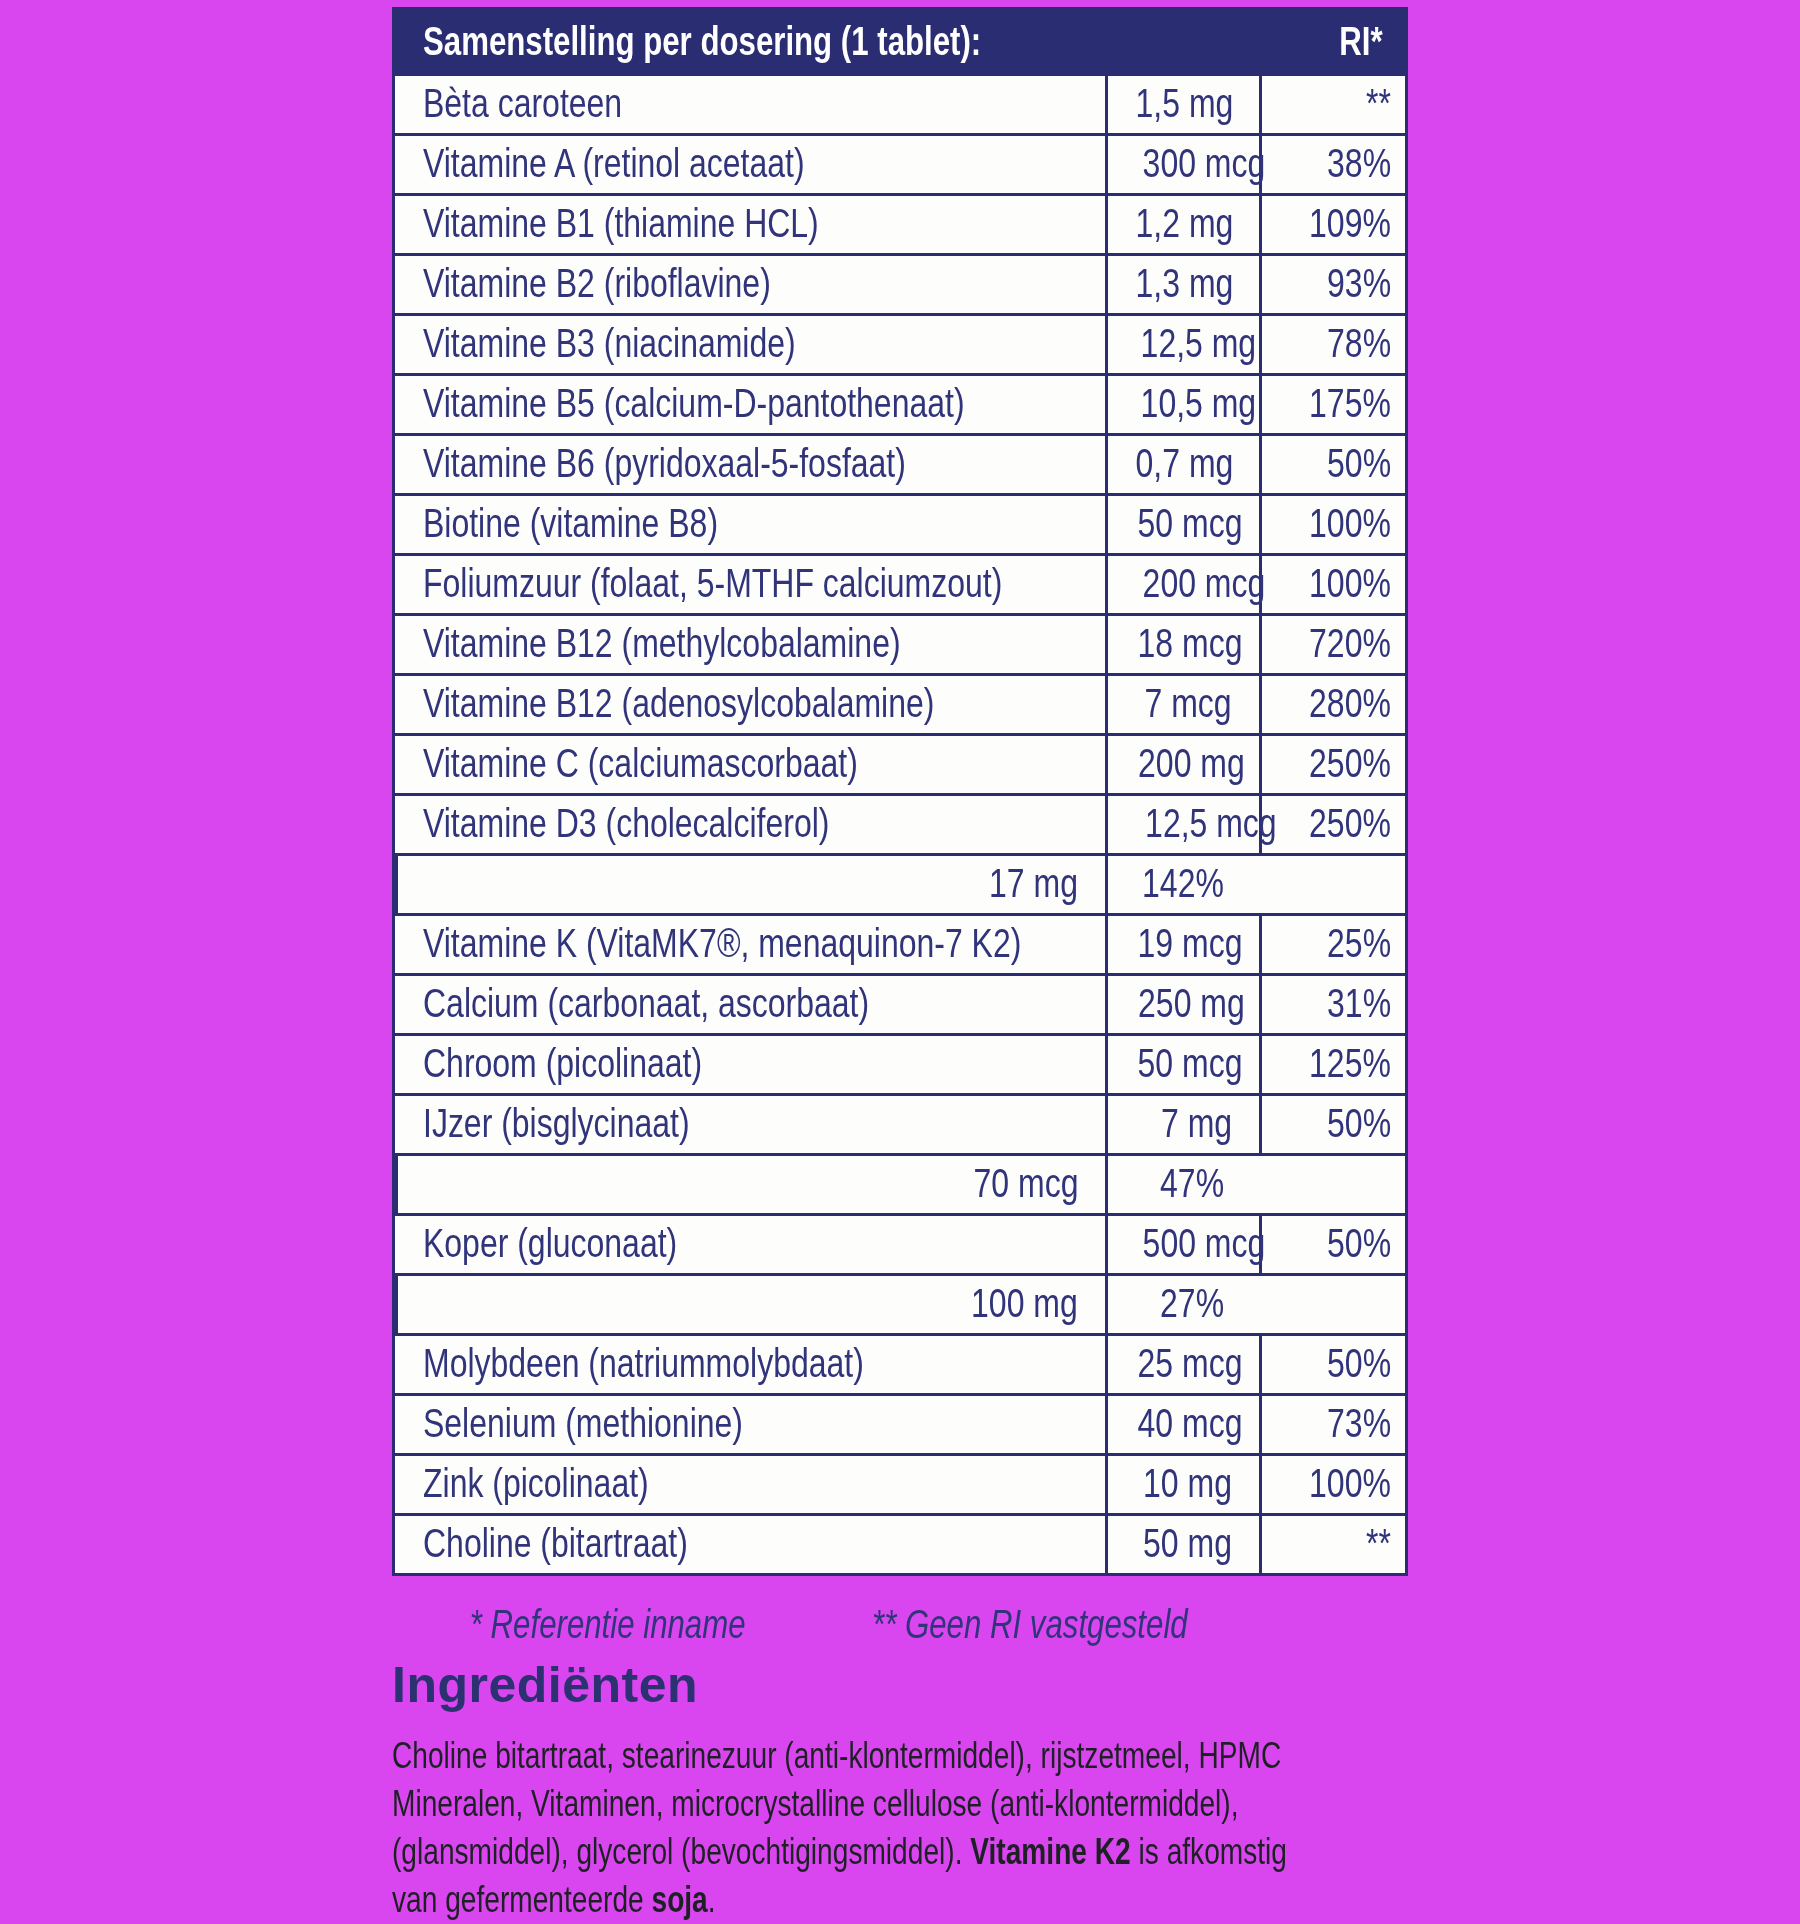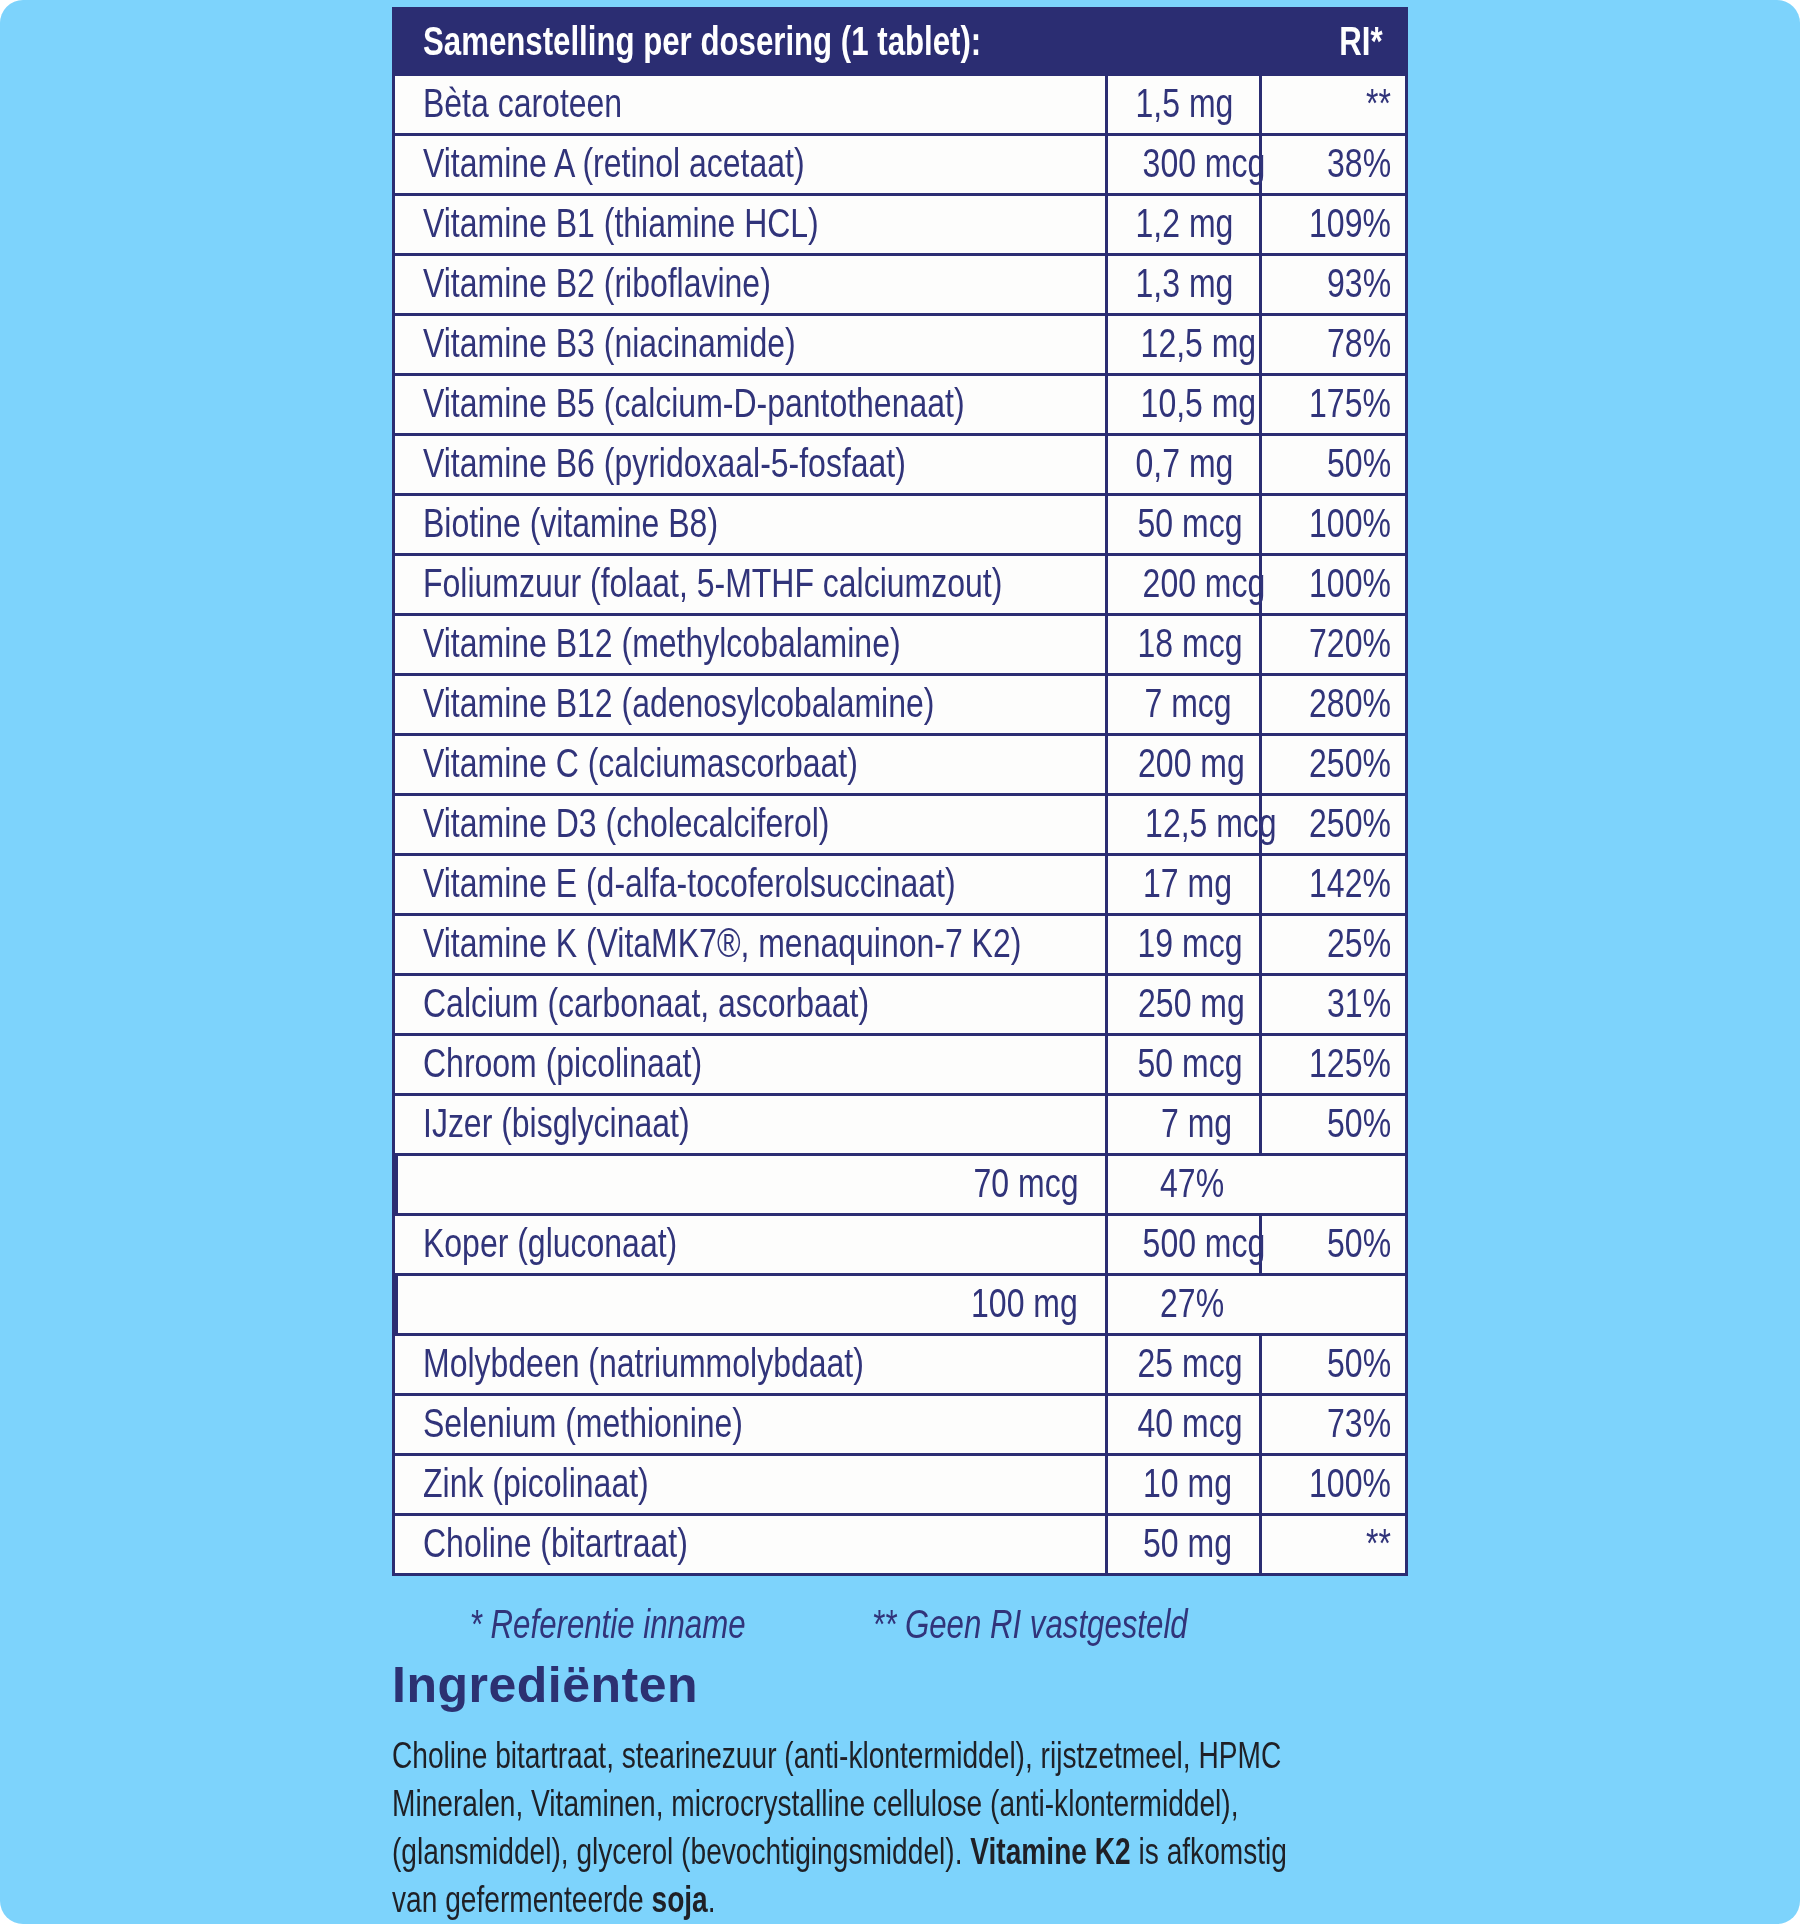--- a/index.html
+++ b/index.html
@@ -69,21 +69,21 @@
     font-size:37px;line-height:48px;
     color:var(--bodyText);
   }
   .ing-line{white-space:nowrap;height:48px;line-height:48px;}
   .ing-line .cnd{transform:scaleX(0.76);transform-origin:left center;}
   .b{font-weight:bold;}
 </style>
 </head>
 <body>
 
-<div class="sheet" style="--navy: #2b2d72; --tableText: #31347a; --heading: #2c3172; --bodyText: #1f2026; background: #7dd3fc; border-radius: 23px;">
+<div class="sheet" style="--navy: #2b2d72; --tableText: #31347a; --heading: #2c3172; --bodyText: #1f2026; background: #d946ef;">
 
   <section class="tbl">
     <div class="thead">
       <div class="th-title">
         <span class="cnd cnd-l">Samenstelling per dosering (1 tablet):</span>
       </div>
       <div class="th-ri">
         <span class="cnd cnd-r">RI*</span>
       </div>
     </div>
@@ -238,23 +238,20 @@
       </div>
       <div class="td amount">
         <span class="cnd cnd-r">12,5 mcg</span>
       </div>
       <div class="td ri">
         <span class="cnd cnd-r">250%</span>
       </div>
     </div>
 
     <div class="tr">
-      <div class="td name">
-        <span class="cnd cnd-l">Vitamine E (d-alfa-tocoferolsuccinaat)</span>
-      </div>
       <div class="td amount">
         <span class="cnd cnd-r">17 mg</span>
       </div>
       <div class="td ri">
         <span class="cnd cnd-r">142%</span>
       </div>
     </div>
 
     <div class="tr">
       <div class="td name">

